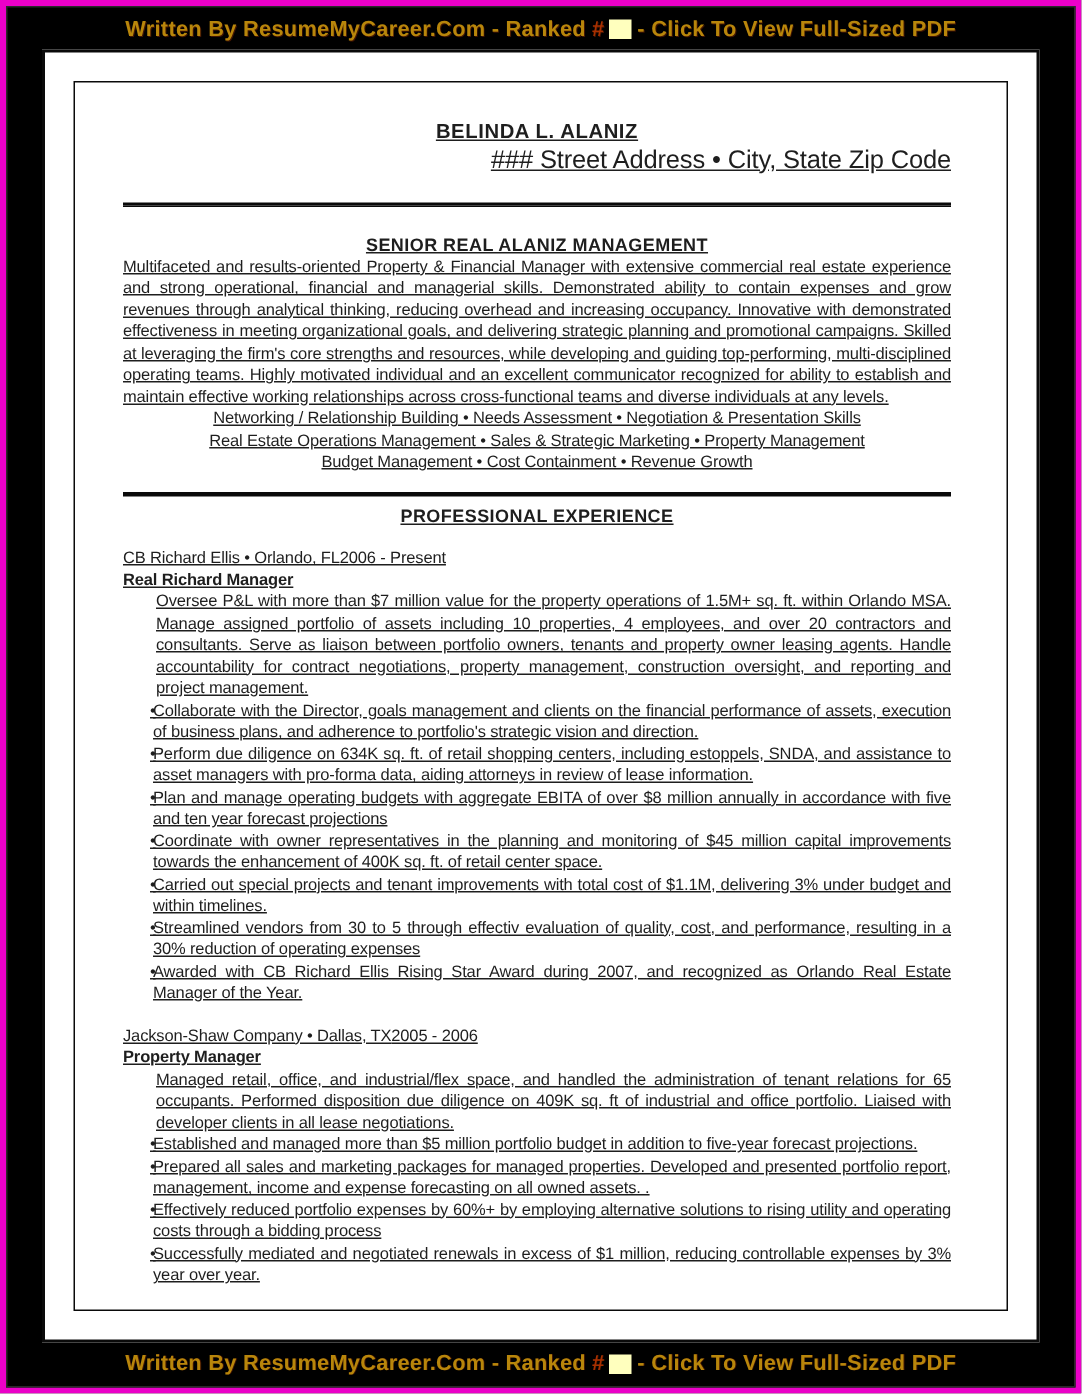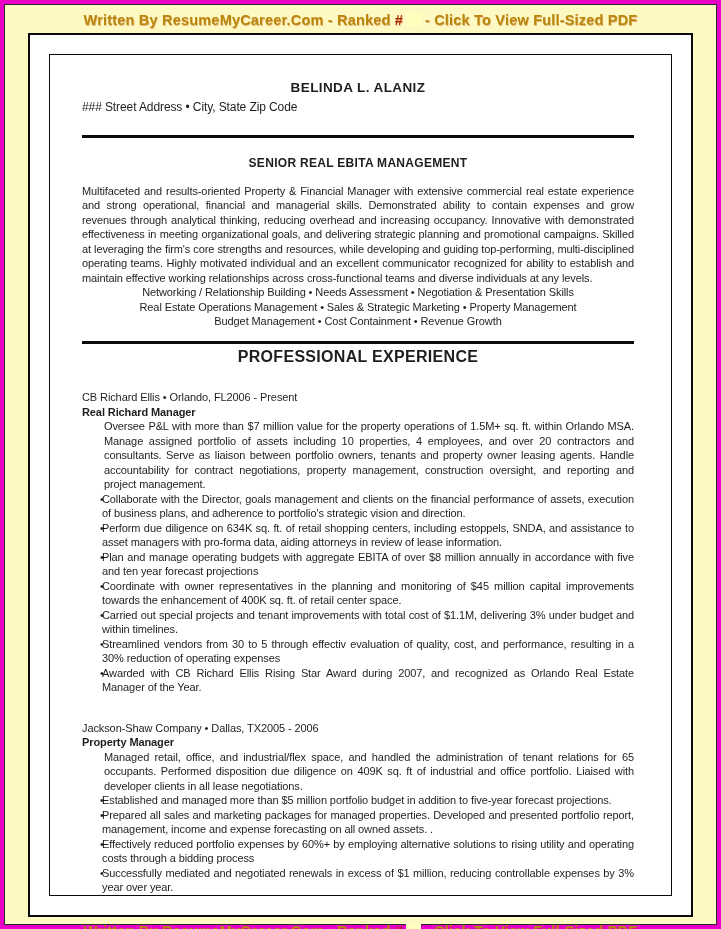--- a/index.html
+++ b/index.html
@@ -6,21 +6,21 @@
   html,body { background:#fff; }
   body {
     width:721px; height:929px;
     font-family:"Liberation Sans","DejaVu Sans",sans-serif;
     color:#1e1e1e;
     overflow:hidden;
   }
   .outer {
     width:721px; height:929px;
     border:4px solid #EB00C8;
-    background:#fef9c3;
+    background:#000000;
   }
   .frame {
     width:100%; height:100%;
     border:1px solid #2a2a2a;
     margin:0; padding:1px;
     display:flex; flex-direction:column;
   }
   
   .banner {
     height:27px; flex:0 0 auto;
@@ -38,53 +38,54 @@
     background:#FFFFBE; margin:0 4px 0 3px; vertical-align:-2px;
   }
   
   .page {
     flex:1 1 auto;
     width:665px; margin:0 auto;
     border:2px solid #0a0a0a;
     padding:19px;
     display:flex; flex-direction:column;
     background:#fff;
+    text-decoration:underline;
   }
   .page-inner {
     flex:1;
     border:1px solid #0a0a0a;
     padding:26px 37px 0 32px;
     font-size:11px; line-height:14.5px;
     letter-spacing:-0.1px;
   }
   .name  { text-align:center; font-weight:bold; font-size:13.5px; letter-spacing:0.4px; }
-  .address { text-align:left; font-size:12px; margin-top:4px; }
+  .address { text-align:right; font-size:17px; margin-top:4px; }
   .rule {
     height:2px;
     border-top:2px solid #0a0a0a;
     border-bottom:1px solid #0a0a0a;
     margin-top:21px;
   }
   .doc-title {
     text-align:center; font-weight:bold; font-size:12px;
     letter-spacing:0.3px; margin-top:18px;
   }
-  .summary { text-align:justify; margin-top:13px; }
+  .summary { text-align:justify; }
   .cc-head { text-align:center; font-weight:bold; font-style:italic; font-size:11.5px; margin-top:8px; }
   .cc-line { text-align:center; }
   .rule2 { margin-top:12px; }
   .section-head {
-    text-align:center; font-weight:bold; font-size:16px;
+    text-align:center; font-weight:bold; font-size:12px;
     letter-spacing:0.3px; margin-top:6px;
   }
   .job-head {
     display:flex; justify-content:flex-start; align-items:baseline;
     margin-top:14px;
   }
-  .job-head .dates { margin-right:32px;margin-top:12px; }
+  .job-head .dates { margin-right:32px; }
   .job-title { font-weight:bold; }
   .job-desc { padding-left:22px; text-align:justify; }
   ul.bullets { list-style:none; }
   li.bullet { display:flex; }
   li.bullet .dot { flex:0 0 auto; width:20px; padding-left:18px; }
   li.bullet .btext { flex:1; text-align:justify; }
   .job-block + .job-block { margin-top:14px; }
 </style>
 </head>
 <body>
@@ -100,21 +101,21 @@
     </div>
 
     <div class="page">
       <div class="page-inner">
 
         <div class="name">BELINDA L. ALANIZ</div>
         <div class="address">### Street Address • City, State Zip Code</div>
 
         <div class="rule"></div>
 
-        <div class="doc-title">SENIOR REAL EBITA MANAGEMENT</div>
+        <div class="doc-title">SENIOR REAL ALANIZ MANAGEMENT</div>
 
         <p class="summary">Multifaceted and results-oriented Property &amp; Financial Manager with extensive commercial real estate experience and strong operational, financial and managerial skills.  Demonstrated ability to contain expenses and grow revenues through analytical thinking, reducing overhead and increasing occupancy. Innovative with demonstrated effectiveness in meeting organizational goals, and delivering strategic planning and promotional campaigns.  Skilled at leveraging the firm's core strengths and resources, while developing and guiding top-performing, multi-disciplined operating teams.  Highly motivated individual and an excellent communicator recognized for ability to establish and maintain effective working relationships across cross-functional teams and diverse individuals at any levels.</p>
 
         <div class="cc-line">Networking / Relationship Building • Needs Assessment • Negotiation &amp; Presentation Skills</div>
         <div class="cc-line">Real Estate Operations Management • Sales &amp; Strategic Marketing • Property Management</div>
         <div class="cc-line">Budget Management • Cost Containment • Revenue Growth</div>
 
         <div class="rule rule2"></div>
 
         <div class="section-head">PROFESSIONAL EXPERIENCE</div>

